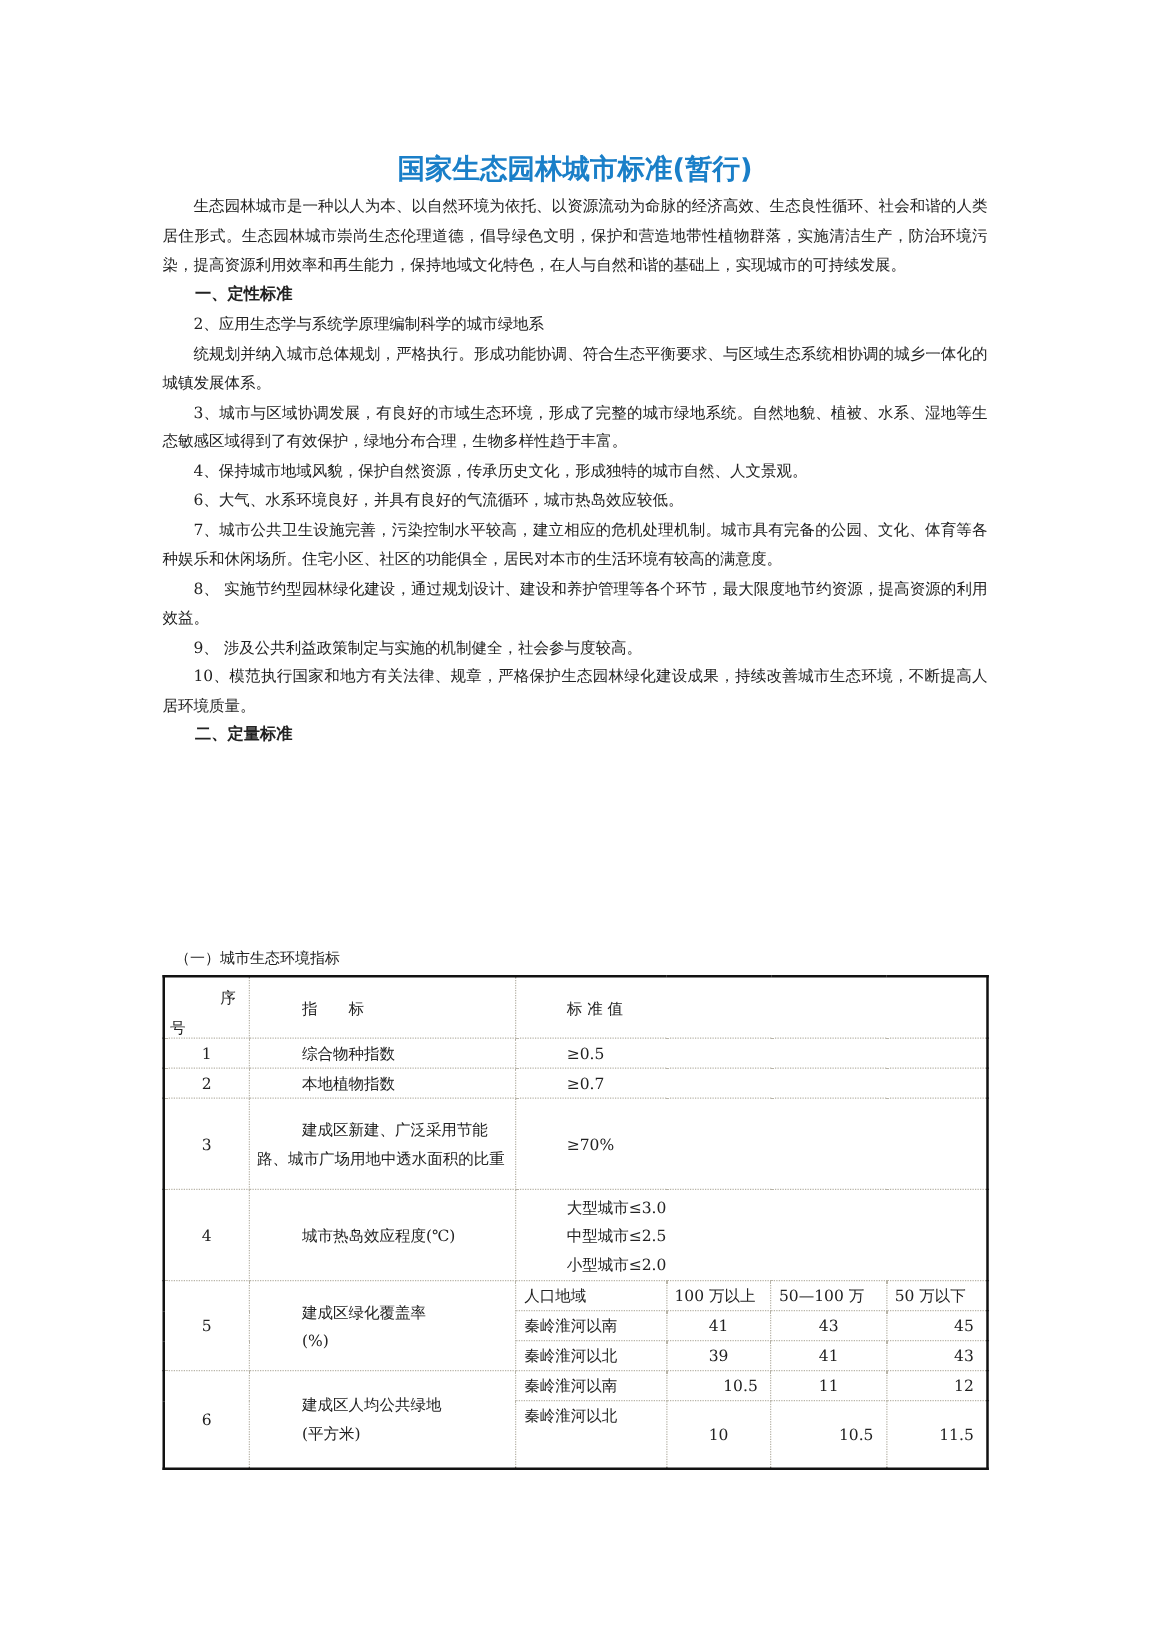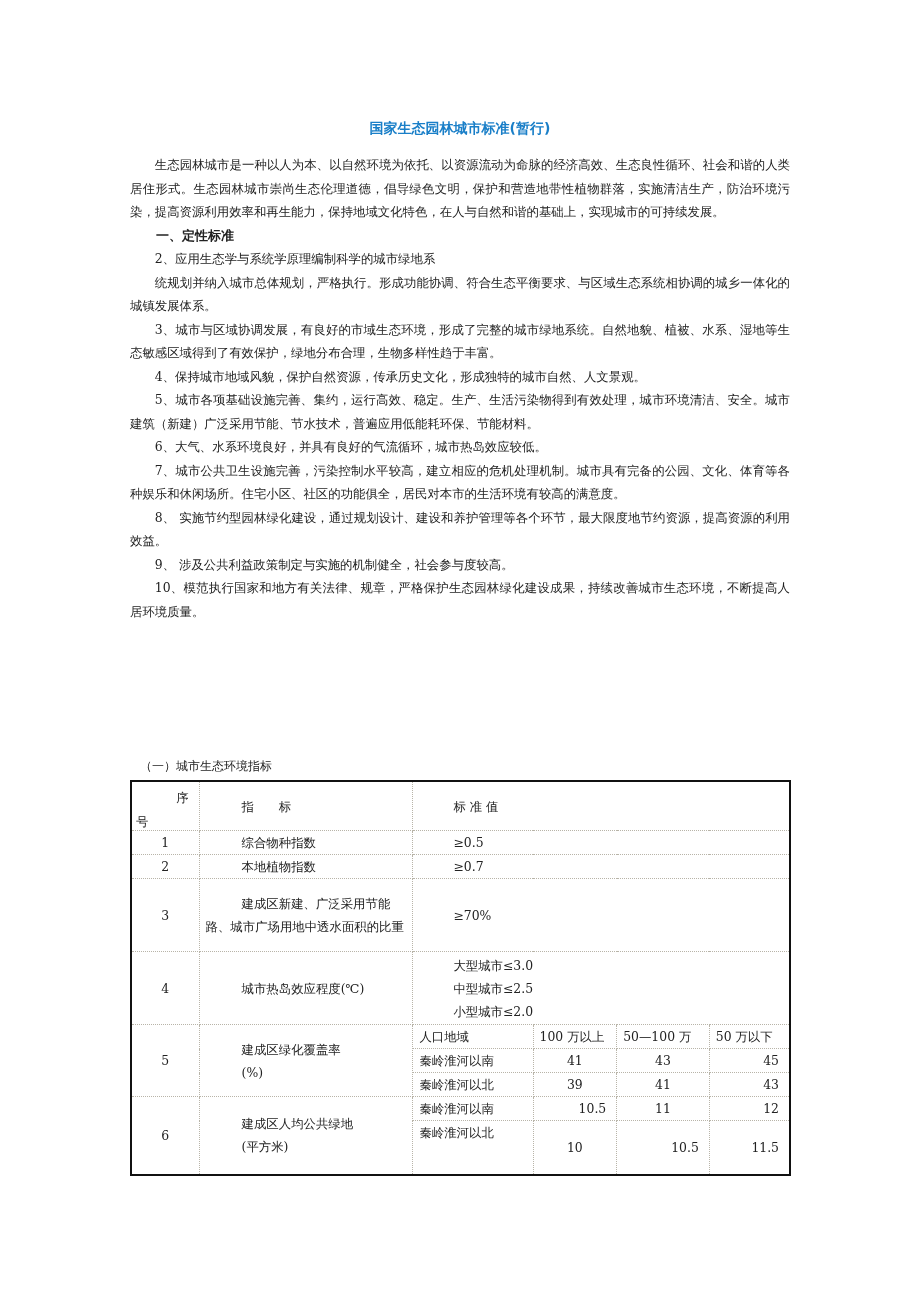--- a/index.html
+++ b/index.html
@@ -5,21 +5,21 @@
   html, body { margin: 0; padding: 0; background: #ffffff; }
   body {
     width: 920px; height: 1302px; position: relative; overflow: hidden;
     font-family: "DejaVu Serif", "Liberation Serif", serif;
     color: #222222;
   }
   .page { position: absolute; left: 130px; top: 0; width: 660px; }
   .title {
     position: absolute; top: 120px; left: 0; width: 660px; text-align: center;
     font-family: "DejaVu Sans", "Liberation Sans", sans-serif;
-    font-weight: bold; font-size: 14px; color: #1a7fc8; letter-spacing: 0px;
+    font-weight: bold; font-size: 22px; color: #1a7fc8; letter-spacing: 0px;
   }
   .body-text {
     position: absolute; top: 153px; left: 0; width: 660px;
     font-size: 12.4px; line-height: 23.5px; text-align: justify;
   }
   .body-text p { margin: 0; text-indent: 2em; }
   .body-text p.h { font-weight: bold; font-family: "DejaVu Sans", "Liberation Sans", sans-serif; font-size: 13px; }
   .sub-caption {
     position: absolute; top: 758px; left: 10px; font-size: 12px;
   }
@@ -50,26 +50,26 @@
 <div class="page">
   <div class="title">国家生态园林城市标准(暂行)</div>
 
   <div class="body-text">
     <p>生态园林城市是一种以人为本、以自然环境为依托、以资源流动为命脉的经济高效、生态良性循环、社会和谐的人类居住形式。生态园林城市崇尚生态伦理道德，倡导绿色文明，保护和营造地带性植物群落，实施清洁生产，防治环境污染，提高资源利用效率和再生能力，保持地域文化特色，在人与自然和谐的基础上，实现城市的可持续发展。</p>
     <p class="h">一、定性标准</p>
     <p>2、应用生态学与系统学原理编制科学的城市绿地系</p>
     <p>统规划并纳入城市总体规划，严格执行。形成功能协调、符合生态平衡要求、与区域生态系统相协调的城乡一体化的城镇发展体系。</p>
     <p>3、城市与区域协调发展，有良好的市域生态环境，形成了完整的城市绿地系统。自然地貌、植被、水系、湿地等生态敏感区域得到了有效保护，绿地分布合理，生物多样性趋于丰富。</p>
     <p>4、保持城市地域风貌，保护自然资源，传承历史文化，形成独特的城市自然、人文景观。</p>
-    <p>5、城市各项基础设施完善、集约，运行高效、稳定。生产、生活污染物得到有效处理，城市环境清洁、安全。城市建筑（新建）广泛采用节能、节水技术，普遍应用低能耗环保、节能材料。</p>
     <p>6、大气、水系环境良好，并具有良好的气流循环，城市热岛效应较低。</p>
     <p>7、城市公共卫生设施完善，污染控制水平较高，建立相应的危机处理机制。城市具有完备的公园、文化、体育等各种娱乐和休闲场所。住宅小区、社区的功能俱全，居民对本市的生活环境有较高的满意度。</p>
     <p>8、  实施节约型园林绿化建设，通过规划设计、建设和养护管理等各个环节，最大限度地节约资源，提高资源的利用效益。</p>
     <p>9、  涉及公共利益政策制定与实施的机制健全，社会参与度较高。</p>
     <p>10、模范执行国家和地方有关法律、规章，严格保护生态园林绿化建设成果，持续改善城市生态环境，不断提高人居环境质量。</p>
+    <p class="h">二、定量标准</p>
   </div>
 
   <div class="sub-caption">（一）城市生态环境指标</div>
 
   <table class="ind">
     <colgroup>
       <col style="width:67px">
         <col style="width:215px">
         <col style="width:121px">
         <col style="width:84px">

